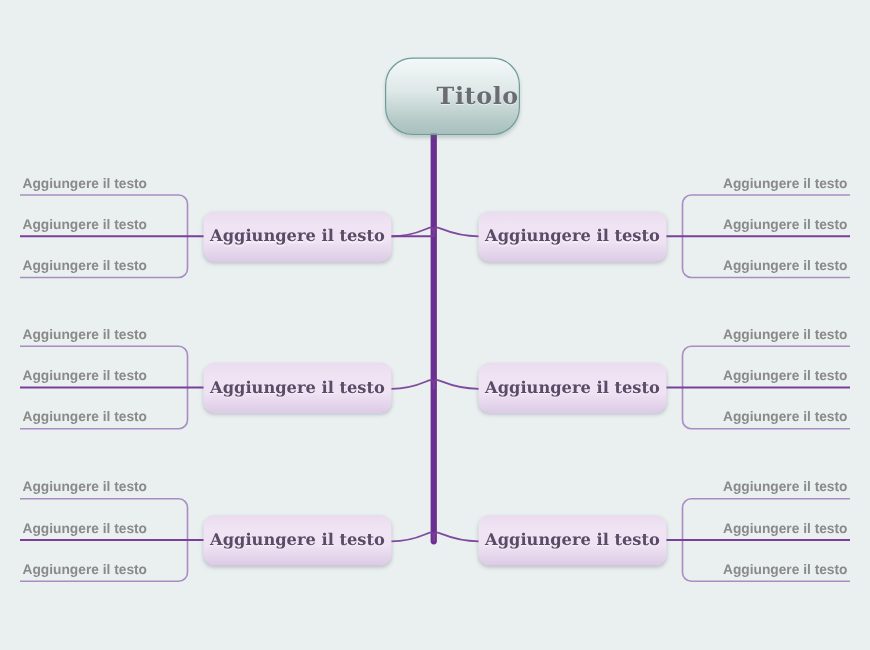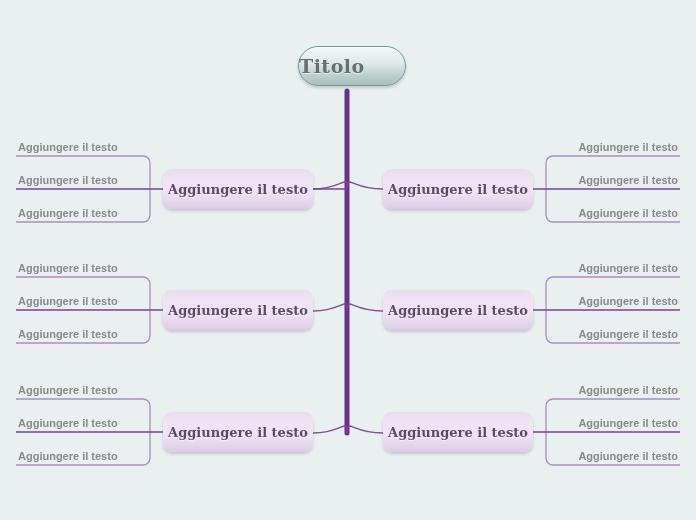--- a/index.html
+++ b/index.html
@@ -23,35 +23,35 @@
     left: 0;
     top: 0;
     width: 696px;
     height: 520px;
     pointer-events: none;
   }
 
   
   .title-node {
     position: absolute;
-    left: 298px;
+    left: 308px;
     top: 46px;
     width: 108px;
-    height: 40px;
+    height: 62px;
     border-radius: 22px;
     border: 1px solid #6f9b9b;
     background: linear-gradient(to bottom,
                 #f3f8f8 0%,
                 #dfe9e8 42%,
                 #b9cdcb 78%,
                 #a9c0be 100%);
     box-shadow: 0 2px 3px rgba(90,110,110,0.28);
     display: flex;
     align-items: center;
-    justify-content: flex-start;
+    justify-content: flex-end;
     box-sizing: border-box;
   }
   .title-text {
     font-family: "DejaVu Serif", serif;
     font-size: 19px;
     font-weight: bold;
     color: #6b6b73;
     letter-spacing: 0.5px;
     text-shadow: 0 1px 0 rgba(255,255,255,0.55);
   }

